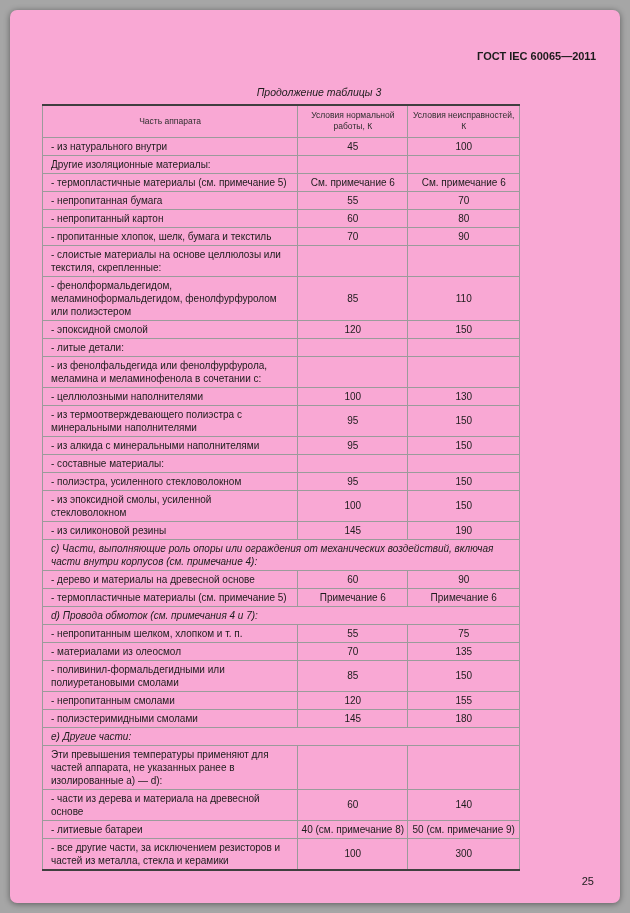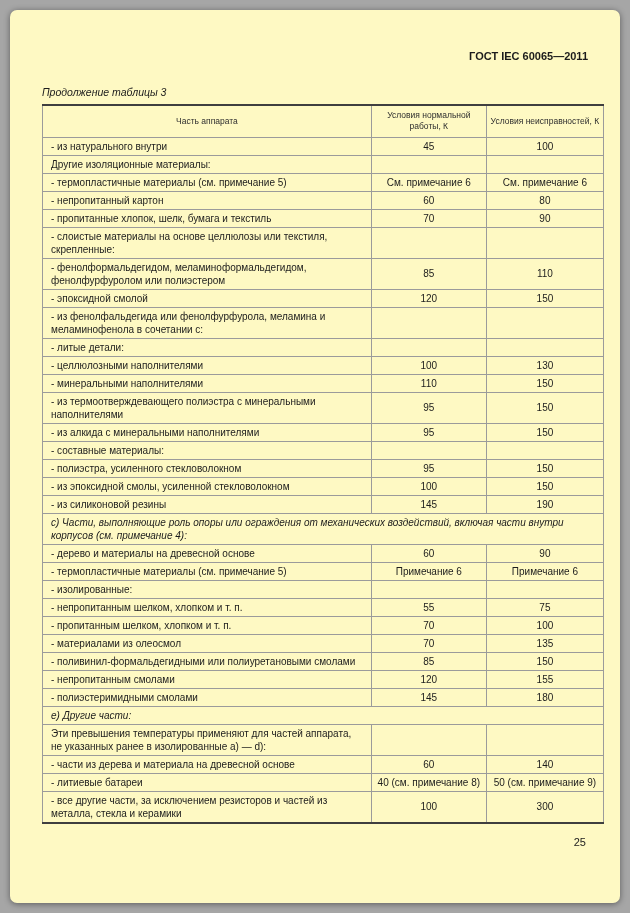--- a/index.html
+++ b/index.html
@@ -6,41 +6,42 @@
   html, body { width: 630px; height: 913px; }
   body {
     background: #a6a6a6;
     font-family: "Liberation Sans", sans-serif;
     position: relative;
   }
   .page {
     position: absolute;
     left: 10px; top: 10px;
     width: 610px; height: 893px;
-    background: #fef9c3;
+    background: #f9a8d4;
     border-radius: 7px;
     box-shadow: 0 1px 6px rgba(0,0,0,0.45);
-    padding: 40px 32px 0 32px;
+    padding: 40px 24px 0 32px;
     overflow: hidden;
   }
   .doc-header {
     text-align: right;
     font-weight: bold;
     font-size: 11px;
     color: #1c1c1c;
     margin-bottom: 24px;
   }
   .caption {
     font-style: italic;
     font-size: 10.5px;
     color: #1c1c1c;
     margin-bottom: 6px;
+    text-align: center;
   }
   table.gost {
-    width: 562px;
+    width: 478px;
     border-collapse: collapse;
     font-size: 10px;
     color: #1c1c1c;
     border-left: 1px solid #8a8a8a;
     border-right: 1px solid #8a8a8a;
     border-top: 2px solid #3f3f3f;
     border-bottom: 2px solid #3f3f3f;
   }
   table.gost th {
     font-weight: normal;
@@ -62,21 +63,21 @@
     text-align: center;
     padding: 2px 2px;
     white-space: nowrap;
     vertical-align: middle;
   }
   table.gost tr.italic td { font-style: italic; }
   .page-number {
     text-align: right;
     font-size: 11px;
     color: #1c1c1c;
-    margin-top: 12px;
+    margin-top: 4px;
     padding-right: 2px;
   }
 </style>
 </head>
 <body>
 
 <div class="page">
   <div class="doc-header">ГОСТ IEC 60065—2011</div>
   <div class="caption">Продолжение таблицы 3</div>
 
@@ -103,20 +104,25 @@
           <td>Другие изоляционные материалы:</td>
           <td class="val"></td>
           <td class="val"></td>
         </tr>
         <tr>
           <td>- термопластичные материалы (см. примечание 5)</td>
           <td class="val">См. примечание 6</td>
           <td class="val">См. примечание 6</td>
         </tr>
         <tr>
+          <td>- непропитанная бумага</td>
+          <td class="val">55</td>
+          <td class="val">70</td>
+        </tr>
+        <tr>
           <td>- непропитанный картон</td>
           <td class="val">60</td>
           <td class="val">80</td>
         </tr>
         <tr>
           <td>- пропитанные хлопок, шелк, бумага и текстиль</td>
           <td class="val">70</td>
           <td class="val">90</td>
         </tr>
         <tr>
@@ -128,38 +134,33 @@
           <td>- фенолформальдегидом, меламиноформальдегидом, фенолфурфуролом или полиэстером</td>
           <td class="val">85</td>
           <td class="val">110</td>
         </tr>
         <tr>
           <td>- эпоксидной смолой</td>
           <td class="val">120</td>
           <td class="val">150</td>
         </tr>
         <tr>
+          <td>- литые детали:</td>
+          <td class="val"></td>
+          <td class="val"></td>
+        </tr>
+        <tr>
           <td>- из фенолфальдегида или фенолфурфурола, меламина и меламинофенола в сочетании с:</td>
           <td class="val"></td>
           <td class="val"></td>
         </tr>
         <tr>
-          <td>- литые детали:</td>
-          <td class="val"></td>
-          <td class="val"></td>
-        </tr>
-        <tr>
           <td>- целлюлозными наполнителями</td>
           <td class="val">100</td>
           <td class="val">130</td>
-        </tr>
-        <tr>
-          <td>- минеральными наполнителями</td>
-          <td class="val">110</td>
-          <td class="val">150</td>
         </tr>
         <tr>
           <td>- из термоотверждевающего полиэстра с минеральными наполнителями</td>
           <td class="val">95</td>
           <td class="val">150</td>
         </tr>
         <tr>
           <td>- из алкида с минеральными наполнителями</td>
           <td class="val">95</td>
           <td class="val">150</td>
@@ -190,36 +191,29 @@
         <tr>
           <td>- дерево и материалы на древесной основе</td>
           <td class="val">60</td>
           <td class="val">90</td>
         </tr>
         <tr>
           <td>- термопластичные материалы (см. примечание 5)</td>
           <td class="val">Примечание 6</td>
           <td class="val">Примечание 6</td>
         </tr>
-        <tr>
-          <td>- изолированные:</td>
-          <td class="val"></td>
-          <td class="val"></td>
+        <tr class="italic">
+          <td colspan="3">d) Провода обмоток (см. примечания 4 и 7):</td>
         </tr>
         <tr>
           <td>- непропитанным шелком, хлопком и т. п.</td>
           <td class="val">55</td>
           <td class="val">75</td>
         </tr>
         <tr>
-          <td>- пропитанным шелком, хлопком и т. п.</td>
-          <td class="val">70</td>
-          <td class="val">100</td>
-        </tr>
-        <tr>
           <td>- материалами из олеосмол</td>
           <td class="val">70</td>
           <td class="val">135</td>
         </tr>
         <tr>
           <td>- поливинил-формальдегидными или полиуретановыми смолами</td>
           <td class="val">85</td>
           <td class="val">150</td>
         </tr>
         <tr>

